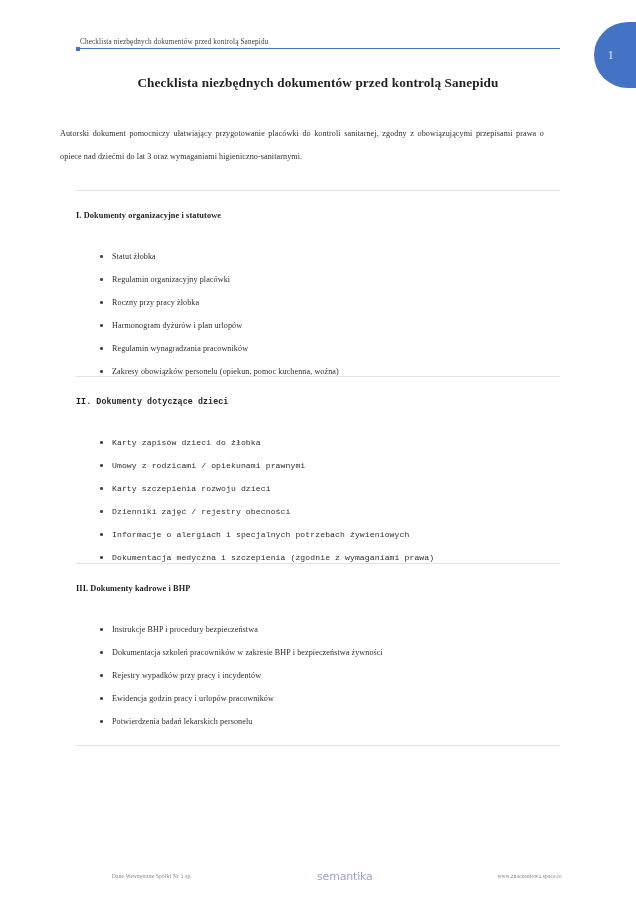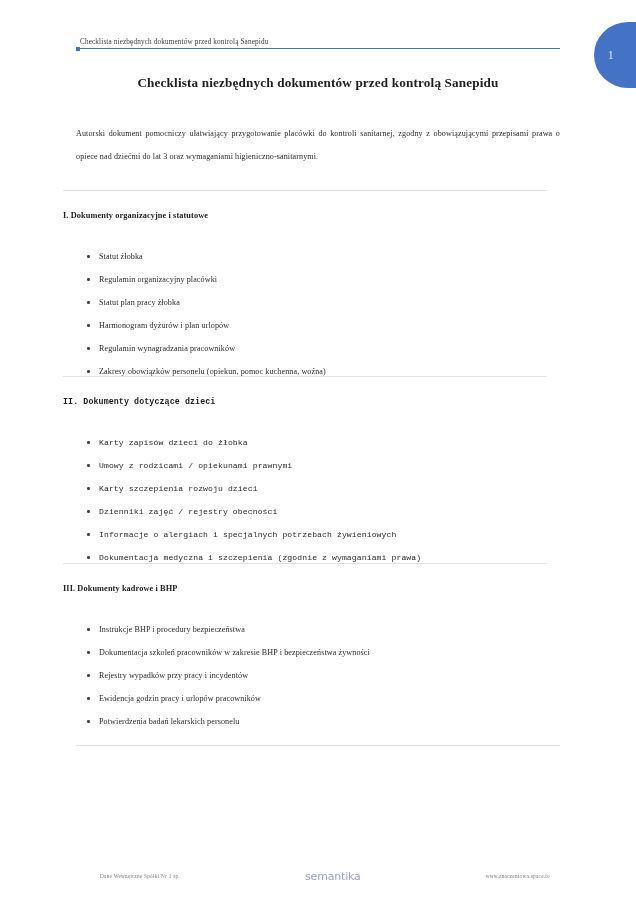--- a/index.html
+++ b/index.html
@@ -88,34 +88,34 @@
     font-size: 13.2px;
     font-weight: bold;
     letter-spacing: .15px;
     color: #1f1f1f;
     line-height: 17px;
   }
 
   
   .intro {
     position: absolute;
-    left: 76px;
+    left: 60px;
     top: 122px;
     width: 484px;
     font-size: 8.1px;
     line-height: 23px;
     text-align: justify;
     color: #2c2c2c;
     letter-spacing: .1px;
   }
 
   
   .section {
     position: absolute;
-    left: 63px;
+    left: 76px;
     width: 484px;
   }
   .divider {
     height: 1px;
     background: #e3e3e3;
     width: 100%;
   }
   .section-heading {
     font-size: 8.3px;
     font-weight: bold;
@@ -154,21 +154,21 @@
     left: 76px;
     top: 745px;
     width: 484px;
     height: 1px;
     background: #e3e3e3;
   }
 
   
   .footer {
     position: absolute;
-    left: 76px;
+    left: 88px;
     top: 866px;
     width: 484px;
     height: 20px;
     display: flex;
     align-items: center;
     justify-content: space-between;
   }
   .footer .f-left,
   .footer .f-right {
     font-size: 5.2px;
@@ -207,21 +207,21 @@
   <div class="doc-title">Checklista niezbędnych dokumentów przed kontrolą Sanepidu</div>
 
   <p class="intro">Autorski dokument pomocniczy ułatwiający przygotowanie placówki do kontroli sanitarnej, zgodny z obowiązującymi przepisami prawa o opiece nad dziećmi do lat 3 oraz wymaganiami higieniczno-sanitarnymi.</p>
 
   <div class="section" style="top:190px;">
     <div class="divider"></div>
     <div class="section-heading">I. Dokumenty organizacyjne i statutowe</div>
     <ul class="check-list">
       <li>Statut żłobka</li>
       <li>Regulamin organizacyjny placówki</li>
-      <li>Statut plan pracy żłobka</li>
+      <li>Roczny przy pracy żłobka</li>
       <li>Harmonogram dyżurów i plan urlopów</li>
       <li>Regulamin wynagradzania pracowników</li>
       <li>Zakresy obowiązków personelu (opiekun, pomoc kuchenna, woźna)</li>
     </ul>
   </div>
 
   <div class="section" style="top:376px;font-family:Liberation Mono, monospace;">
     <div class="divider"></div>
     <div class="section-heading">II. Dokumenty dotyczące dzieci</div>
     <ul class="check-list">

